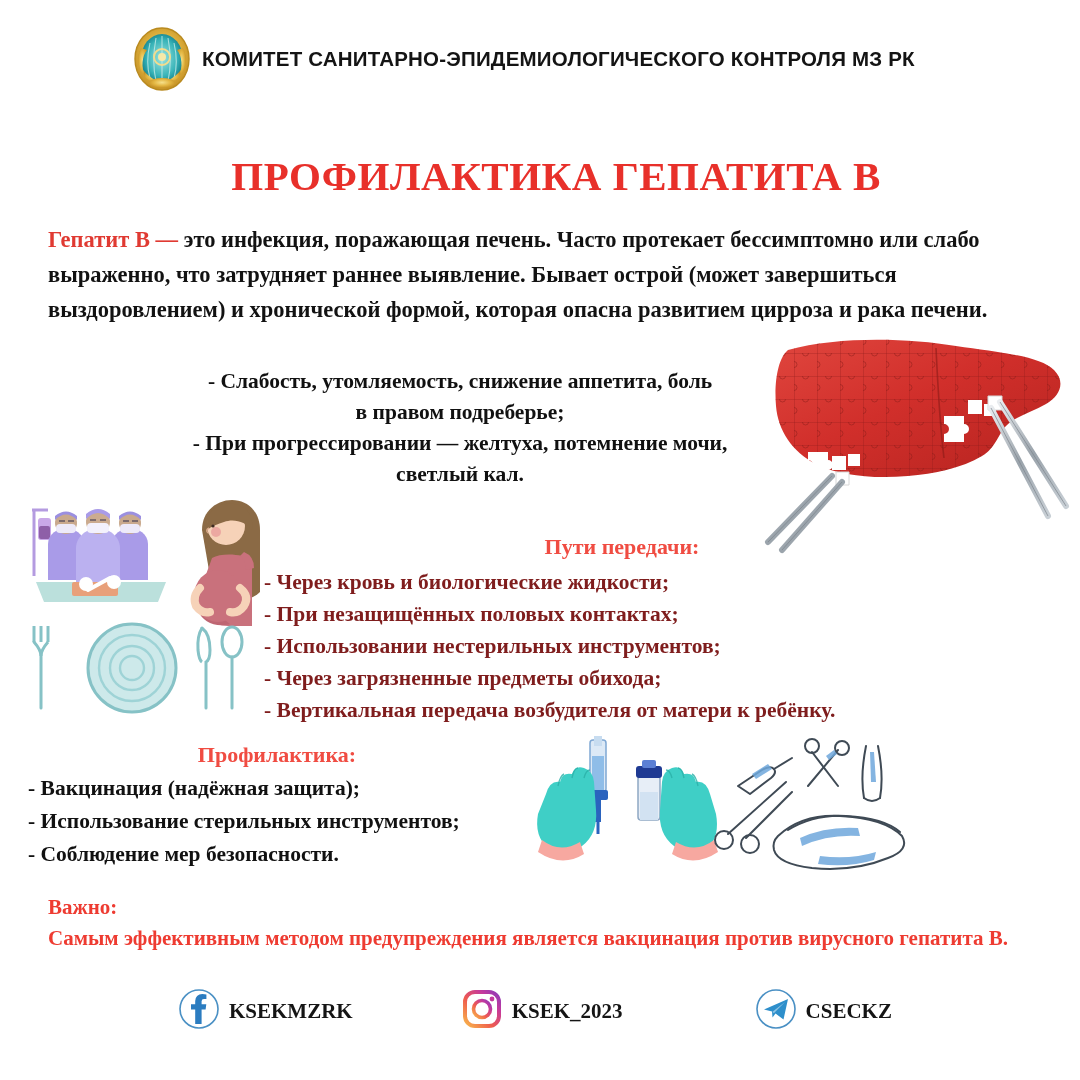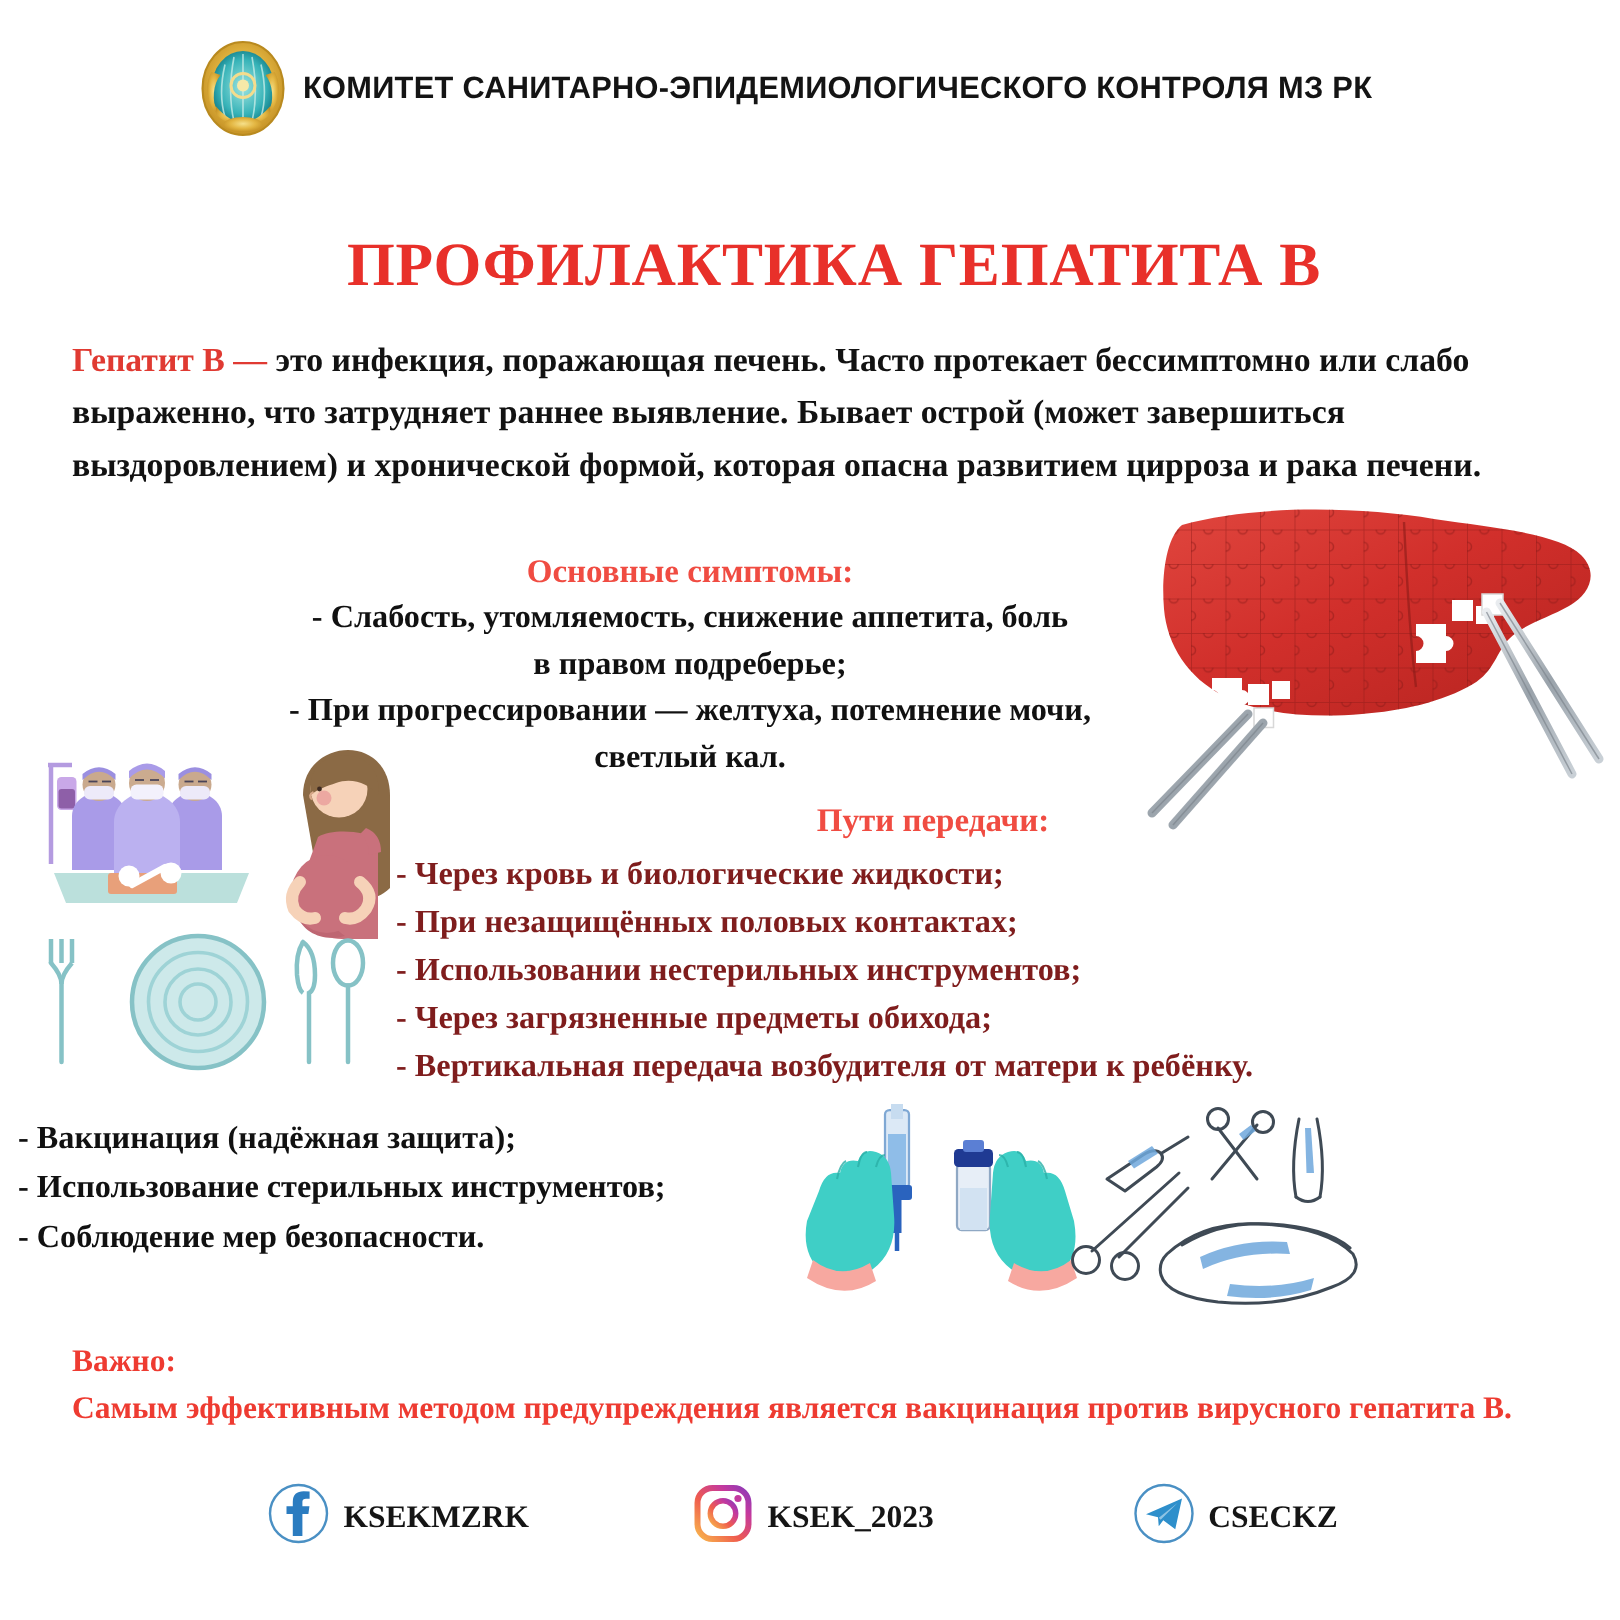--- a/index.html
+++ b/index.html
@@ -71,21 +71,21 @@
   .transmission .sec-head { text-align: center; }
   .transmission ul { list-style: none; margin: 4px 0 0 0; padding: 0; }
   .transmission li {
     font-size: 21.5px; font-weight: bold; color: #7f1d1d;
     line-height: 32px; white-space: nowrap;
   }
 
   
   .prevention { position: absolute; left: 12px; top: 740px; width: 530px; }
   .prevention .sec-head { text-align: center; }
-  .prevention ul { list-style: none; margin: 2px 0 0 0; padding: 0; }
+  .prevention ul { list-style: none; margin: 2px 0 0 16px; padding: 0; }
   .prevention li {
     font-size: 21.5px; font-weight: bold; color: #111; line-height: 33px;
   }
 
   
   .important {
     position: absolute; left: 48px; top: 892px; width: 1000px;
     color: #EE3B31; font-weight: bold; font-size: 21px; line-height: 31px;
   }
 
@@ -222,21 +222,20 @@
         <path d="M94 152 L34 220"></path>
       </g>
       <g stroke="#7E868E" stroke-width="1" fill="none" opacity=".7">
         <path d="M84 146 L20 212"></path>
           <path d="M94 152 L34 220"></path>
       </g>
     </svg>
   </div>
 
   <div class="symptoms">
-    <div class="sec-head">Основные симптомы:</div>
     <div class="line">- Слабость, утомляемость, снижение аппетита, боль</div>
     <div class="line">в правом подреберье;</div>
     <div class="line">- При прогрессировании — желтуха, потемнение мочи,</div>
     <div class="line">светлый кал.</div>
   </div>
 
   <div class="art" id="surgery-art">
     <svg width="160" height="110" viewBox="0 0 160 110">
 
       <g stroke="#B49BE0" stroke-width="3" fill="none">
@@ -333,20 +332,21 @@
     <ul>
       <li>- Через кровь и биологические жидкости;</li>
       <li>- При незащищённых половых контактах;</li>
       <li>- Использовании нестерильных инструментов;</li>
       <li>- Через загрязненные предметы обихода;</li>
       <li>- Вертикальная передача возбудителя от матери к ребёнку.</li>
     </ul>
   </div>
 
   <div class="prevention">
+    <div class="sec-head">Профилактика:</div>
     <ul>
       <li>- Вакцинация (надёжная защита);</li>
       <li>- Использование стерильных инструментов;</li>
       <li>- Соблюдение мер безопасности.</li>
     </ul>
   </div>
 
   <div class="art" id="gloves-art">
     <svg width="200" height="136" viewBox="0 0 200 136">
 

